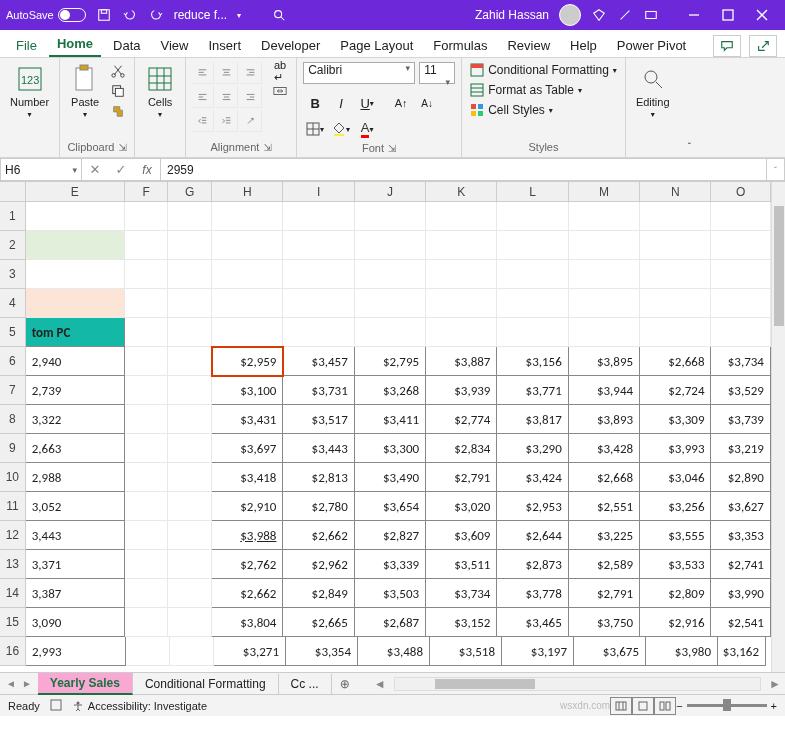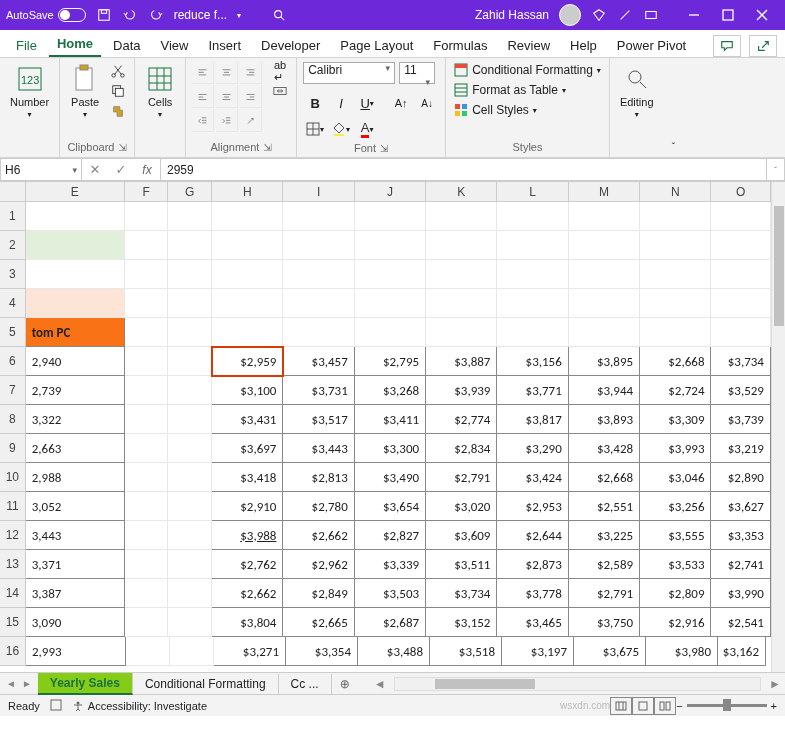--- a/index.html
+++ b/index.html
@@ -39,21 +39,21 @@
 .caret { font-size: 8px; }
 .paste-col { display: flex; flex-direction: column; gap: 2px; }
 .small-ic { width: 20px; height: 18px; display: flex; align-items: center; justify-content: center; cursor: pointer; }
 .small-ic svg { width: 14px; height: 14px; }
 .align-grid { display: grid; grid-template-columns: repeat(3, 22px); grid-template-rows: repeat(3, 22px); gap: 2px; }
 .align-grid .cell { display: flex; align-items: center; justify-content: center; cursor: pointer; }
 .align-grid .cell svg { width: 14px; height: 14px; stroke: #555; fill: #555; }
 .align-col2 { display: flex; flex-direction: column; gap: 2px; margin-left: 4px; }
 .font-row1 { display: flex; gap: 4px; align-items: center; margin-bottom: 4px; }
 .font-select { height: 22px; border: 1px solid #aaa; background: #fff; padding: 0 18px 0 4px; font-size: 12px; position: relative; cursor: pointer; }
-.font-name { width: 92px; }
+.font-name { width: 112px; }
 .font-size { width: 36px; }
 .font-select::after { content: "▾"; position: absolute; right: 4px; font-size: 9px; color: #666; }
 .font-row2 { display: flex; gap: 2px; align-items: center; }
 .font-btn { width: 24px; height: 22px; display: flex; align-items: center; justify-content: center; cursor: pointer; font-size: 13px; }
 .font-row3 { display: flex; gap: 2px; align-items: center; }
 .styles-col { display: flex; flex-direction: column; gap: 4px; }
 .styles-item { display: flex; align-items: center; gap: 4px; font-size: 12px; cursor: pointer; padding: 1px 2px; }
 .styles-item svg { width: 14px; height: 14px; }
 .dialog-launcher { font-size: 10px; color: #666; cursor: pointer; }
 
@@ -72,33 +72,33 @@
 .col-headers { position: absolute; top: 0; left: 0; right: 14px; height: 20px; display: flex; background: #f0f0f0; }
 .rowhdr-spacer { width: 26px; border-right: 1px solid #ccc; border-bottom: 1px solid #ccc; background: #f0f0f0; }
 .col-hdr { border-right: 1px solid #ccc; border-bottom: 1px solid #ccc; display: flex; align-items: center; justify-content: center; font-size: 12px; color: #444; background: #f0f0f0; cursor: pointer; }
 .rows { position: absolute; top: 20px; left: 0; right: 14px; bottom: 0; }
 .row { display: flex; height: 29px; }
 .row-hdr { width: 26px; border-right: 1px solid #ccc; border-bottom: 1px solid #ccc; background: #f0f0f0; display: flex; align-items: center; justify-content: center; font-size: 12px; color: #444; cursor: pointer; }
 .cell { border-right: 1px solid #e8e8e8; border-bottom: 1px solid #e8e8e8; display: flex; align-items: center; padding: 0 6px; font-size: 13px; font-family: Calibri, sans-serif; }
 .cell.bordered { border-right: 1px solid #888; border-bottom: 1px solid #888; }
 .cell.right { justify-content: flex-end; }
 .cell.left { justify-content: flex-start; }
-.cell.hdr-custom { background: #f97316; font-weight: bold; text-align: center; }
+.cell.hdr-custom { background: #14b8a6; font-weight: bold; text-align: center; }
 .cell.r2 { background: #e2efda; }
 .cell.r4 { background: #fce4d6; }
 .selected-cell { outline: 2px solid #d83b01; outline-offset: -1px; position: relative; z-index: 2; }
 .vscroll { position: absolute; top: 0; right: 0; width: 14px; bottom: 0; background: #f0f0f0; border-left: 1px solid #ddd; }
 .vthumb { position: absolute; top: 24px; width: 10px; left: 2px; height: 120px; background: #c1c1c1; cursor: pointer; }
 
 
 .sheet-tabs { height: 22px; display: flex; align-items: center; border-top: 1px solid #ccc; background: #f3f3f3; font-size: 12px; }
 .sheet-nav { display: flex; padding: 0 4px; gap: 2px; }
 .sheet-nav span { cursor: pointer; color: #888; font-size: 10px; padding: 2px; }
 .sheet-tab { padding: 3px 12px; border-right: 1px solid #ccc; cursor: pointer; }
-.sheet-tab.active { background: #84cc16; border-bottom: 2px solid #1a7243; color: #1a7243; font-weight: 600; }
+.sheet-tab.active { background: #f9a8d4; border-bottom: 2px solid #1a7243; color: #1a7243; font-weight: 600; }
 .sheet-add { padding: 0 8px; cursor: pointer; color: #666; }
 .sheet-hscroll { flex: 1; height: 14px; background: #f0f0f0; position: relative; margin: 0 4px; border: 1px solid #ddd; }
 .sheet-hthumb { position: absolute; left: 40px; width: 100px; top: 1px; height: 10px; background: #c1c1c1; cursor: pointer; }
 
 
 .status { height: 22px; display: flex; align-items: center; padding: 0 8px; font-size: 11px; background: #f3f3f3; border-top: 1px solid #ccc; gap: 10px; }
 .status-right { margin-left: auto; display: flex; align-items: center; gap: 0; }
 .view-btn { width: 22px; height: 18px; border: 1px solid #888; display: flex; align-items: center; justify-content: center; cursor: pointer; }
 .zoom { display: flex; align-items: center; gap: 4px; }
 .zoom-slider { width: 80px; height: 3px; background: #888; position: relative; }

